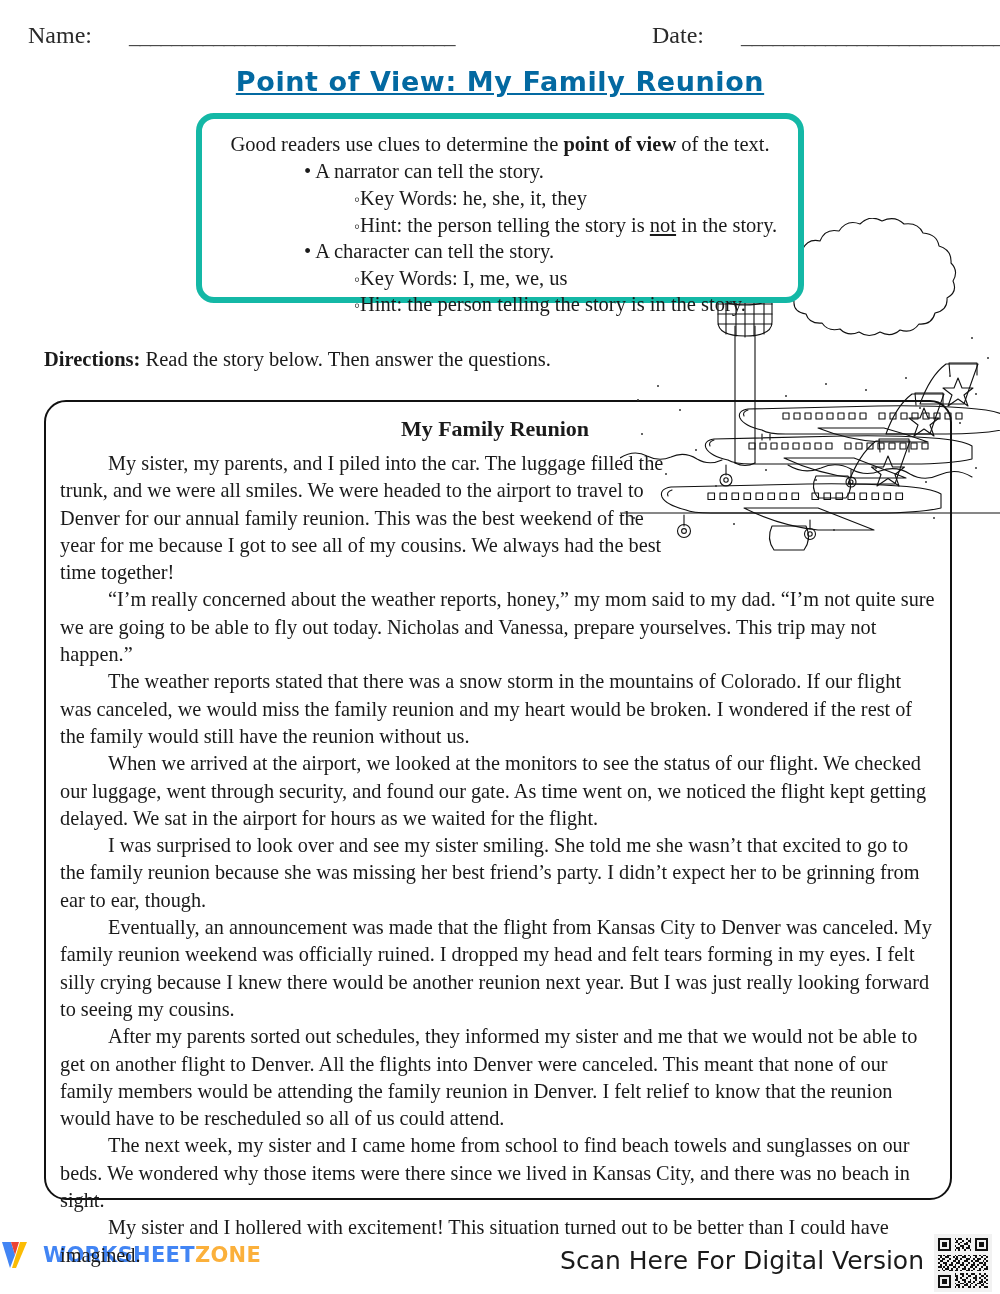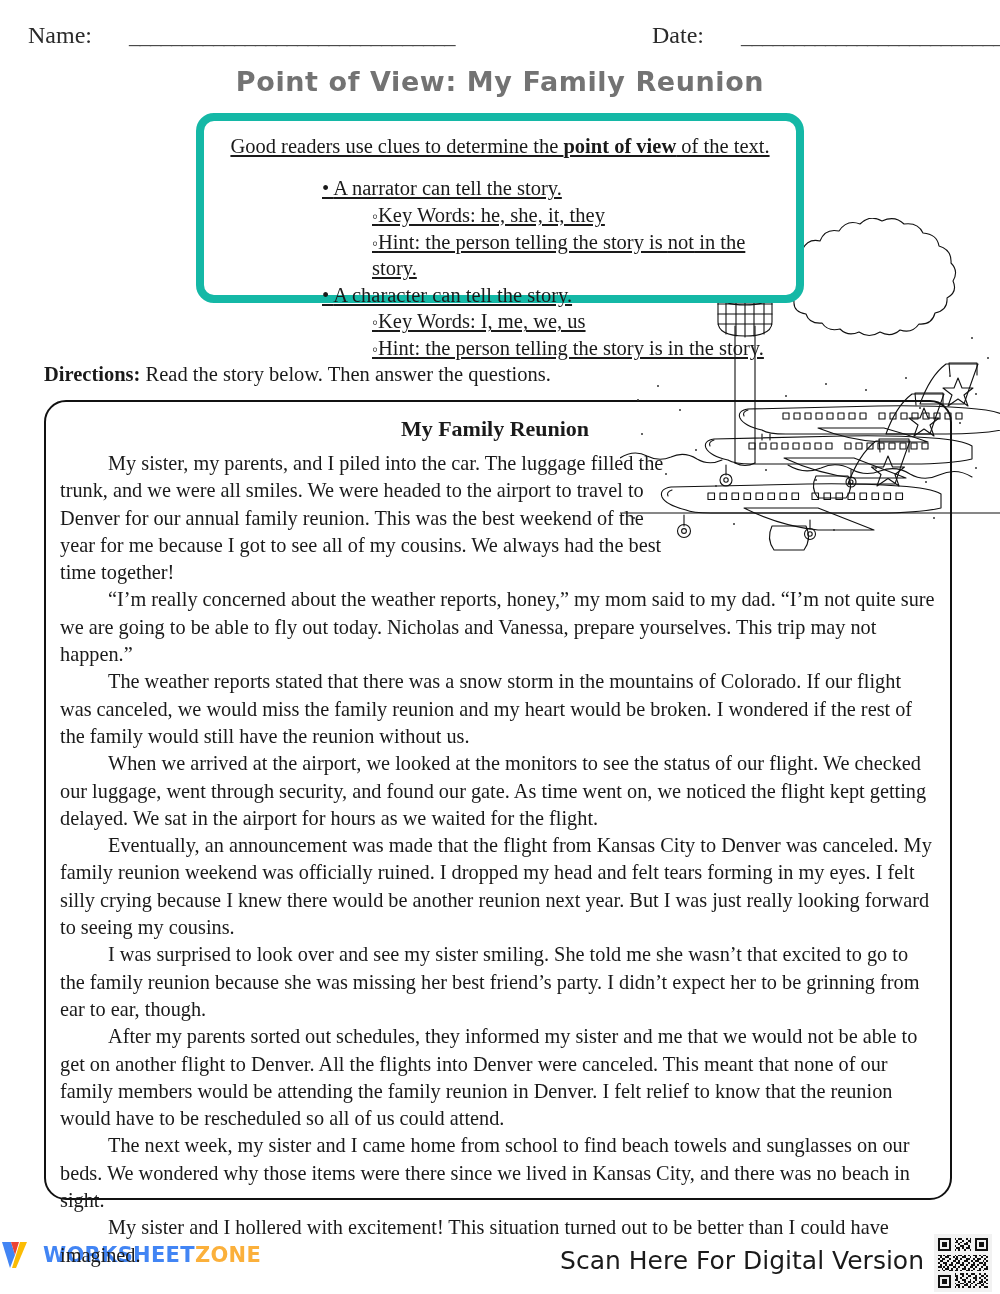--- a/index.html
+++ b/index.html
@@ -47,48 +47,48 @@
   .page-title {
     position: absolute;
     top: 66px;
     left: 0;
     width: 1000px;
     text-align: center;
     font-family: "DejaVu Sans", sans-serif;
     font-weight: bold;
     font-size: 27px;
     letter-spacing: 0.6px;
-    color: #737373;
+    color: #0369a1;
+    text-decoration: underline;
   }
 
   
   .callout {
     position: absolute;
     top: 113px;
     left: 196px;
     width: 608px;
     height: 190px;
     box-sizing: border-box;
-    border: 8px solid #14b8a6;
+    border: 6px solid #14b8a6;
     border-radius: 18px;
     background: #fff;
     padding: 12px 16px 10px 16px;
     z-index: 5;
-    text-decoration: underline;
   }
   .callout-lead {
     font-size: 20.5px;
     text-align: center;
     line-height: 1.28;
     margin: 0 0 1px 0;
   }
   .callout-lead b { font-weight: bold; }
   .callout ul {
     list-style: none;
-    margin: 16px;
+    margin: 0;
     padding: 0;
   }
   .bullet-l1 {
     font-size: 20.5px;
     line-height: 1.3;
     padding-left: 86px;
     text-indent: 0;
   }
   .bullet-l1::before {
     content: "• ";
@@ -100,21 +100,21 @@
   }
   .bullet-l2::before {
     content: "\25E6 ";
     font-size: 17px;
   }
   .u { text-decoration: underline; }
 
   
   .directions {
     position: absolute;
-    top: 363px;
+    top: 348px;
     left: 44px;
     font-size: 20.5px;
     z-index: 4;
     text-align: right;
   }
   .directions b { font-weight: bold; }
 
   
   .story-box {
     position: absolute;
@@ -401,22 +401,22 @@
   </g>
 </svg>
 
 <div class="story-box"></div>
 <div class="story-inner">
   <div class="story-title">My Family Reunion</div>
   <p class="story-p narrow">My sister, my parents, and I piled into the car. The luggage filled the trunk, and we were all smiles. We were headed to the airport to travel to Denver for our annual family reunion. This was the best weekend of the year for me because I got to see all of my cousins. We always had the best time together!</p>
   <p class="story-p">“I’m really concerned about the weather reports, honey,” my mom said to my dad. “I’m not  quite sure we are going to be able to fly out today. Nicholas and Vanessa, prepare yourselves. This trip may not happen.”</p>
   <p class="story-p">The weather reports stated that there was a snow storm in the mountains of Colorado. If our flight was canceled, we would miss the family reunion and my heart would be broken. I wondered if the rest of the family would still have the reunion without us.</p>
   <p class="story-p">When we arrived at the airport, we looked at the monitors to see the status of our flight. We checked our luggage, went through security, and found our gate. As time went on, we noticed the flight kept getting delayed. We sat in the airport for hours as we waited for the flight.</p>
+  <p class="story-p">I was surprised to look over and see my sister smiling. She told me she wasn’t that excited to go to the family reunion because she was missing her best friend’s party. I didn’t expect her to be grinning from ear to ear, though.</p>
   <p class="story-p">Eventually, an announcement was made that the flight from Kansas City to Denver was canceled. My family reunion weekend was officially ruined. I dropped my head and felt tears forming in my eyes. I felt silly crying because I knew there would be another reunion next year. But I was just really looking forward to seeing my cousins.</p>
-  <p class="story-p">I was surprised to look over and see my sister smiling. She told me she wasn’t that excited to go to the family reunion because she was missing her best friend’s party. I didn’t expect her to be grinning from ear to ear, though.</p>
   <p class="story-p">After my parents sorted out schedules, they informed my sister and me that we would not be able to get on another flight to Denver. All the flights into Denver were canceled. This meant that none of our family members would be attending the family reunion in Denver. I felt relief to know that the reunion would have to be rescheduled so all of us could attend.</p>
   <p class="story-p">The next week, my sister and I came home from school to find beach towels and sunglasses on our beds. We wondered why those items were there since we lived in Kansas City, and there was no beach in sight.</p>
   <p class="story-p">My sister and I hollered with excitement! This situation turned out to be better than I could have imagined.</p>
 </div>
 
 <div class="footer">
   <div class="logo">
     <svg width="34" height="30" viewBox="0 0 34 30">
       <path d="M2 2 L10 28 L15 15 L11 2 Z" fill="#4285f4"></path>
       <path d="M11 2 L15 15 L19 2 Z" fill="#ea4335"></path>

